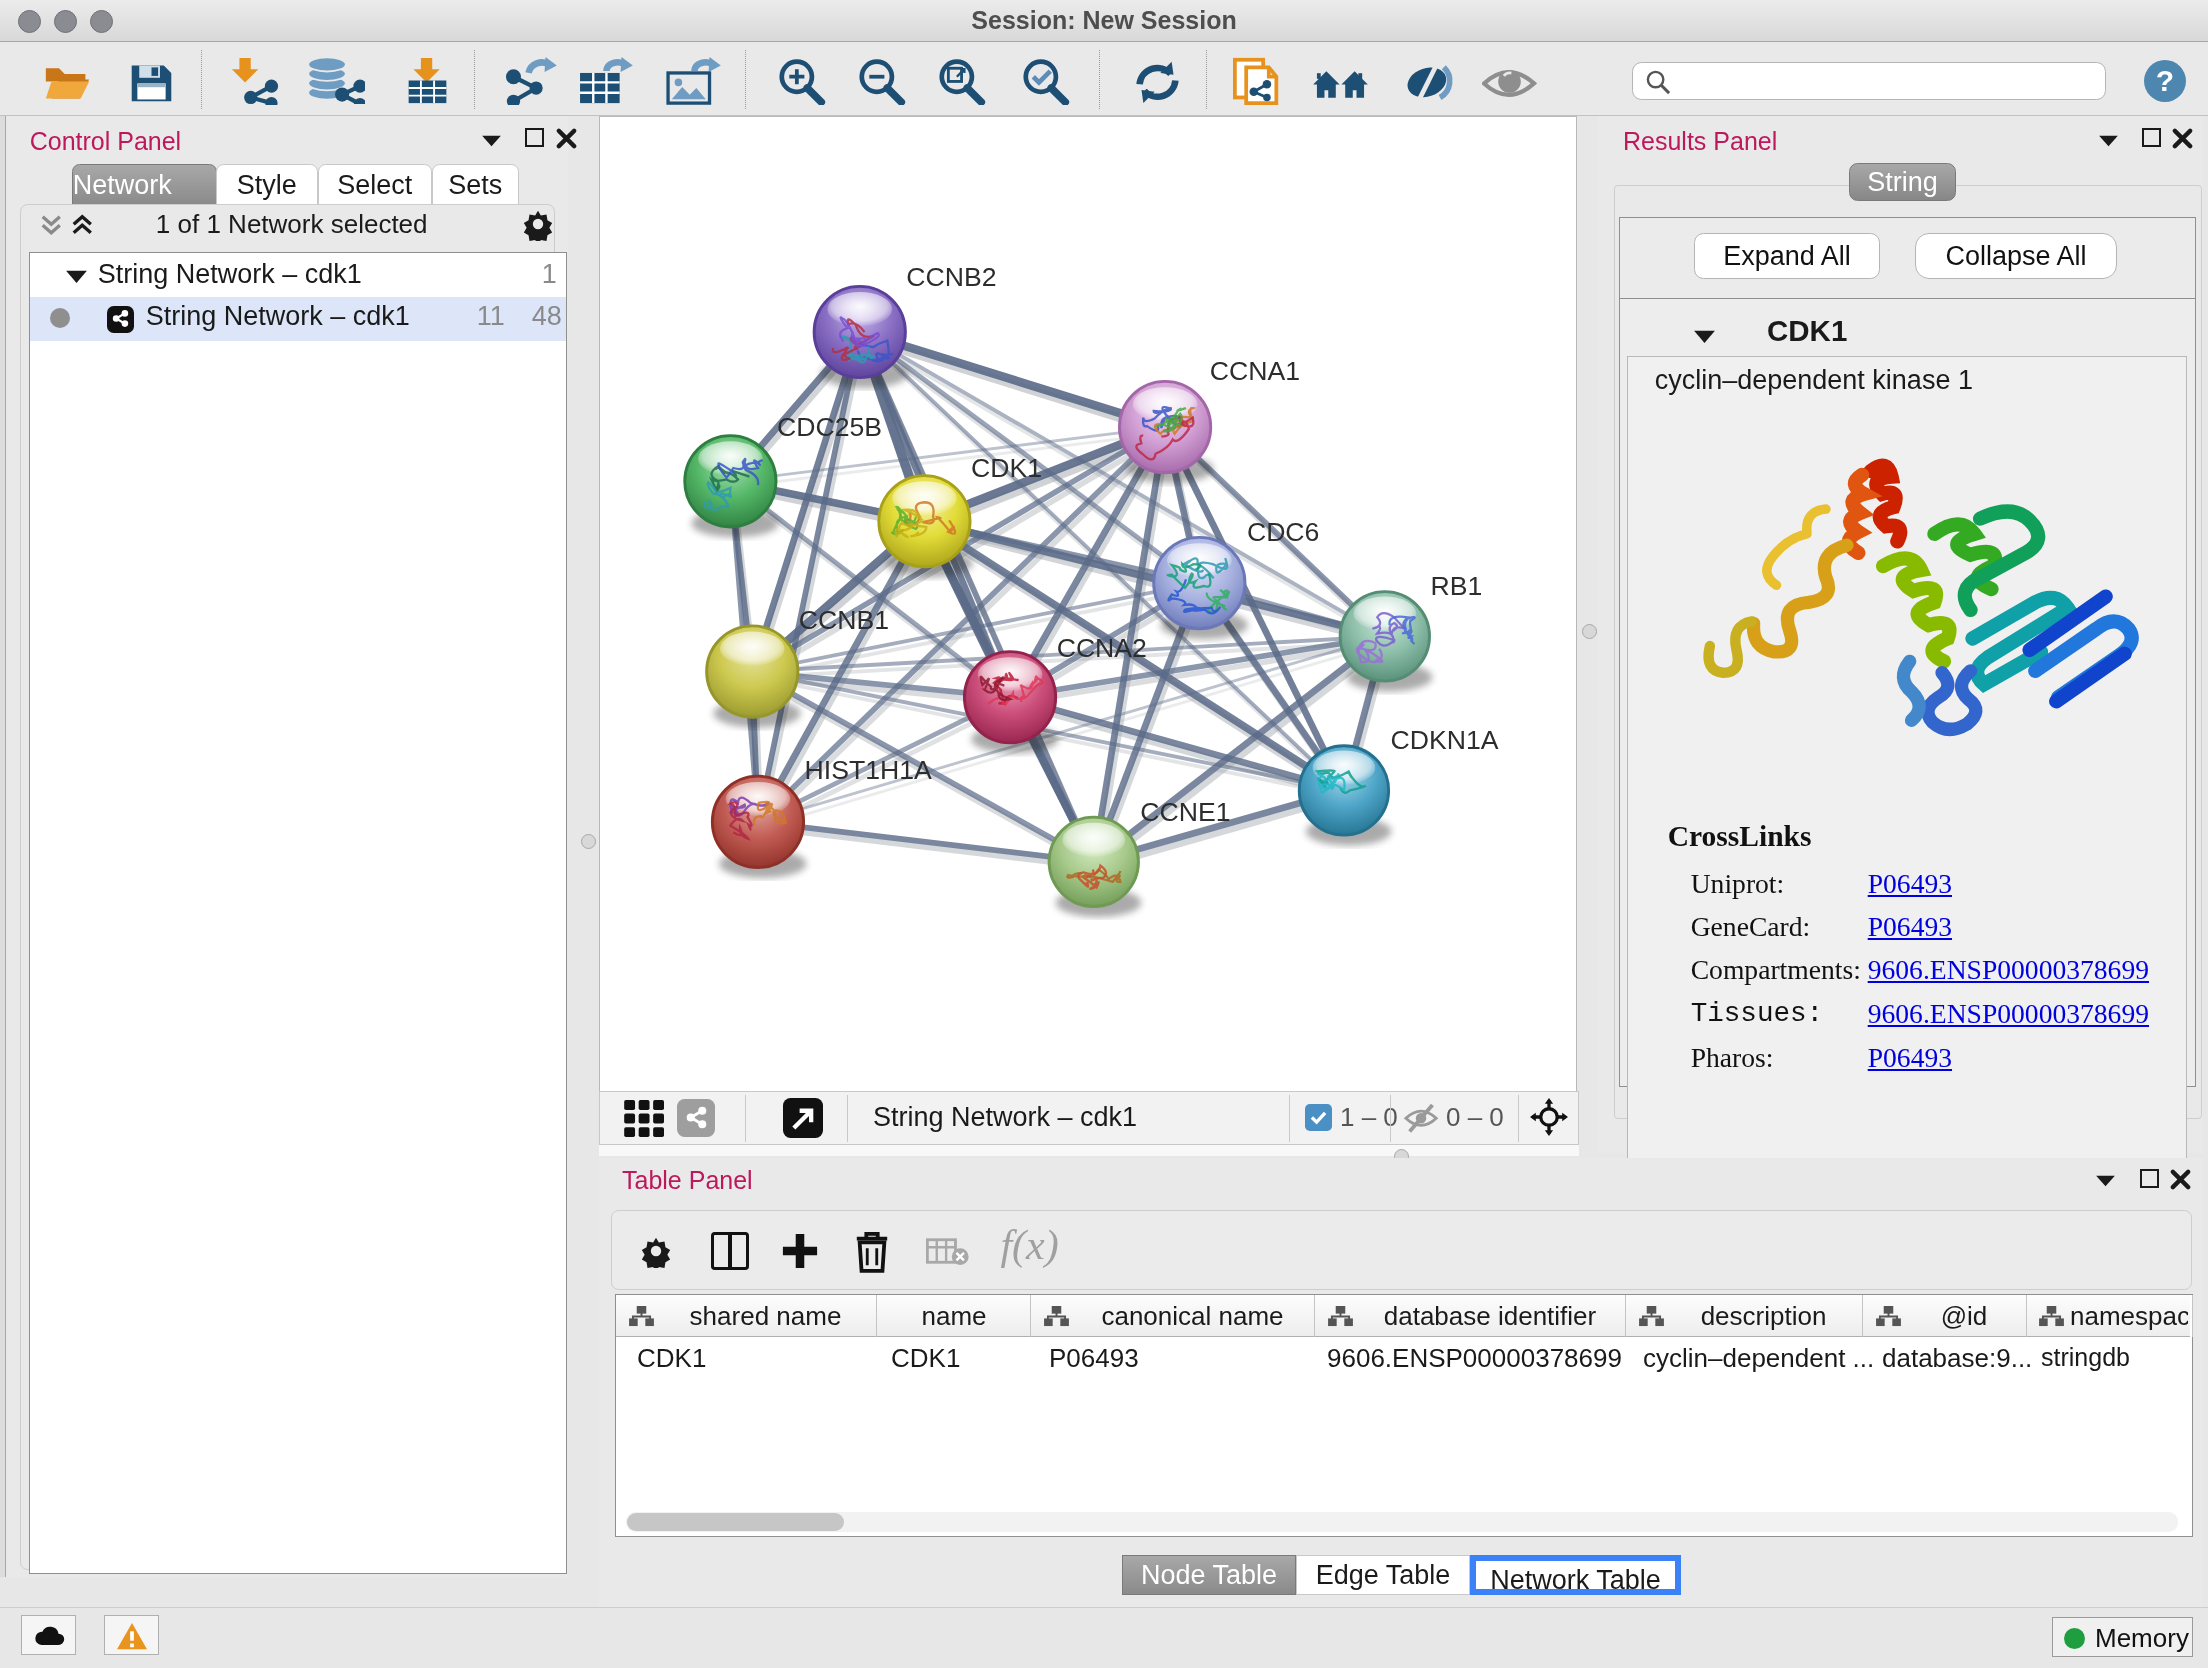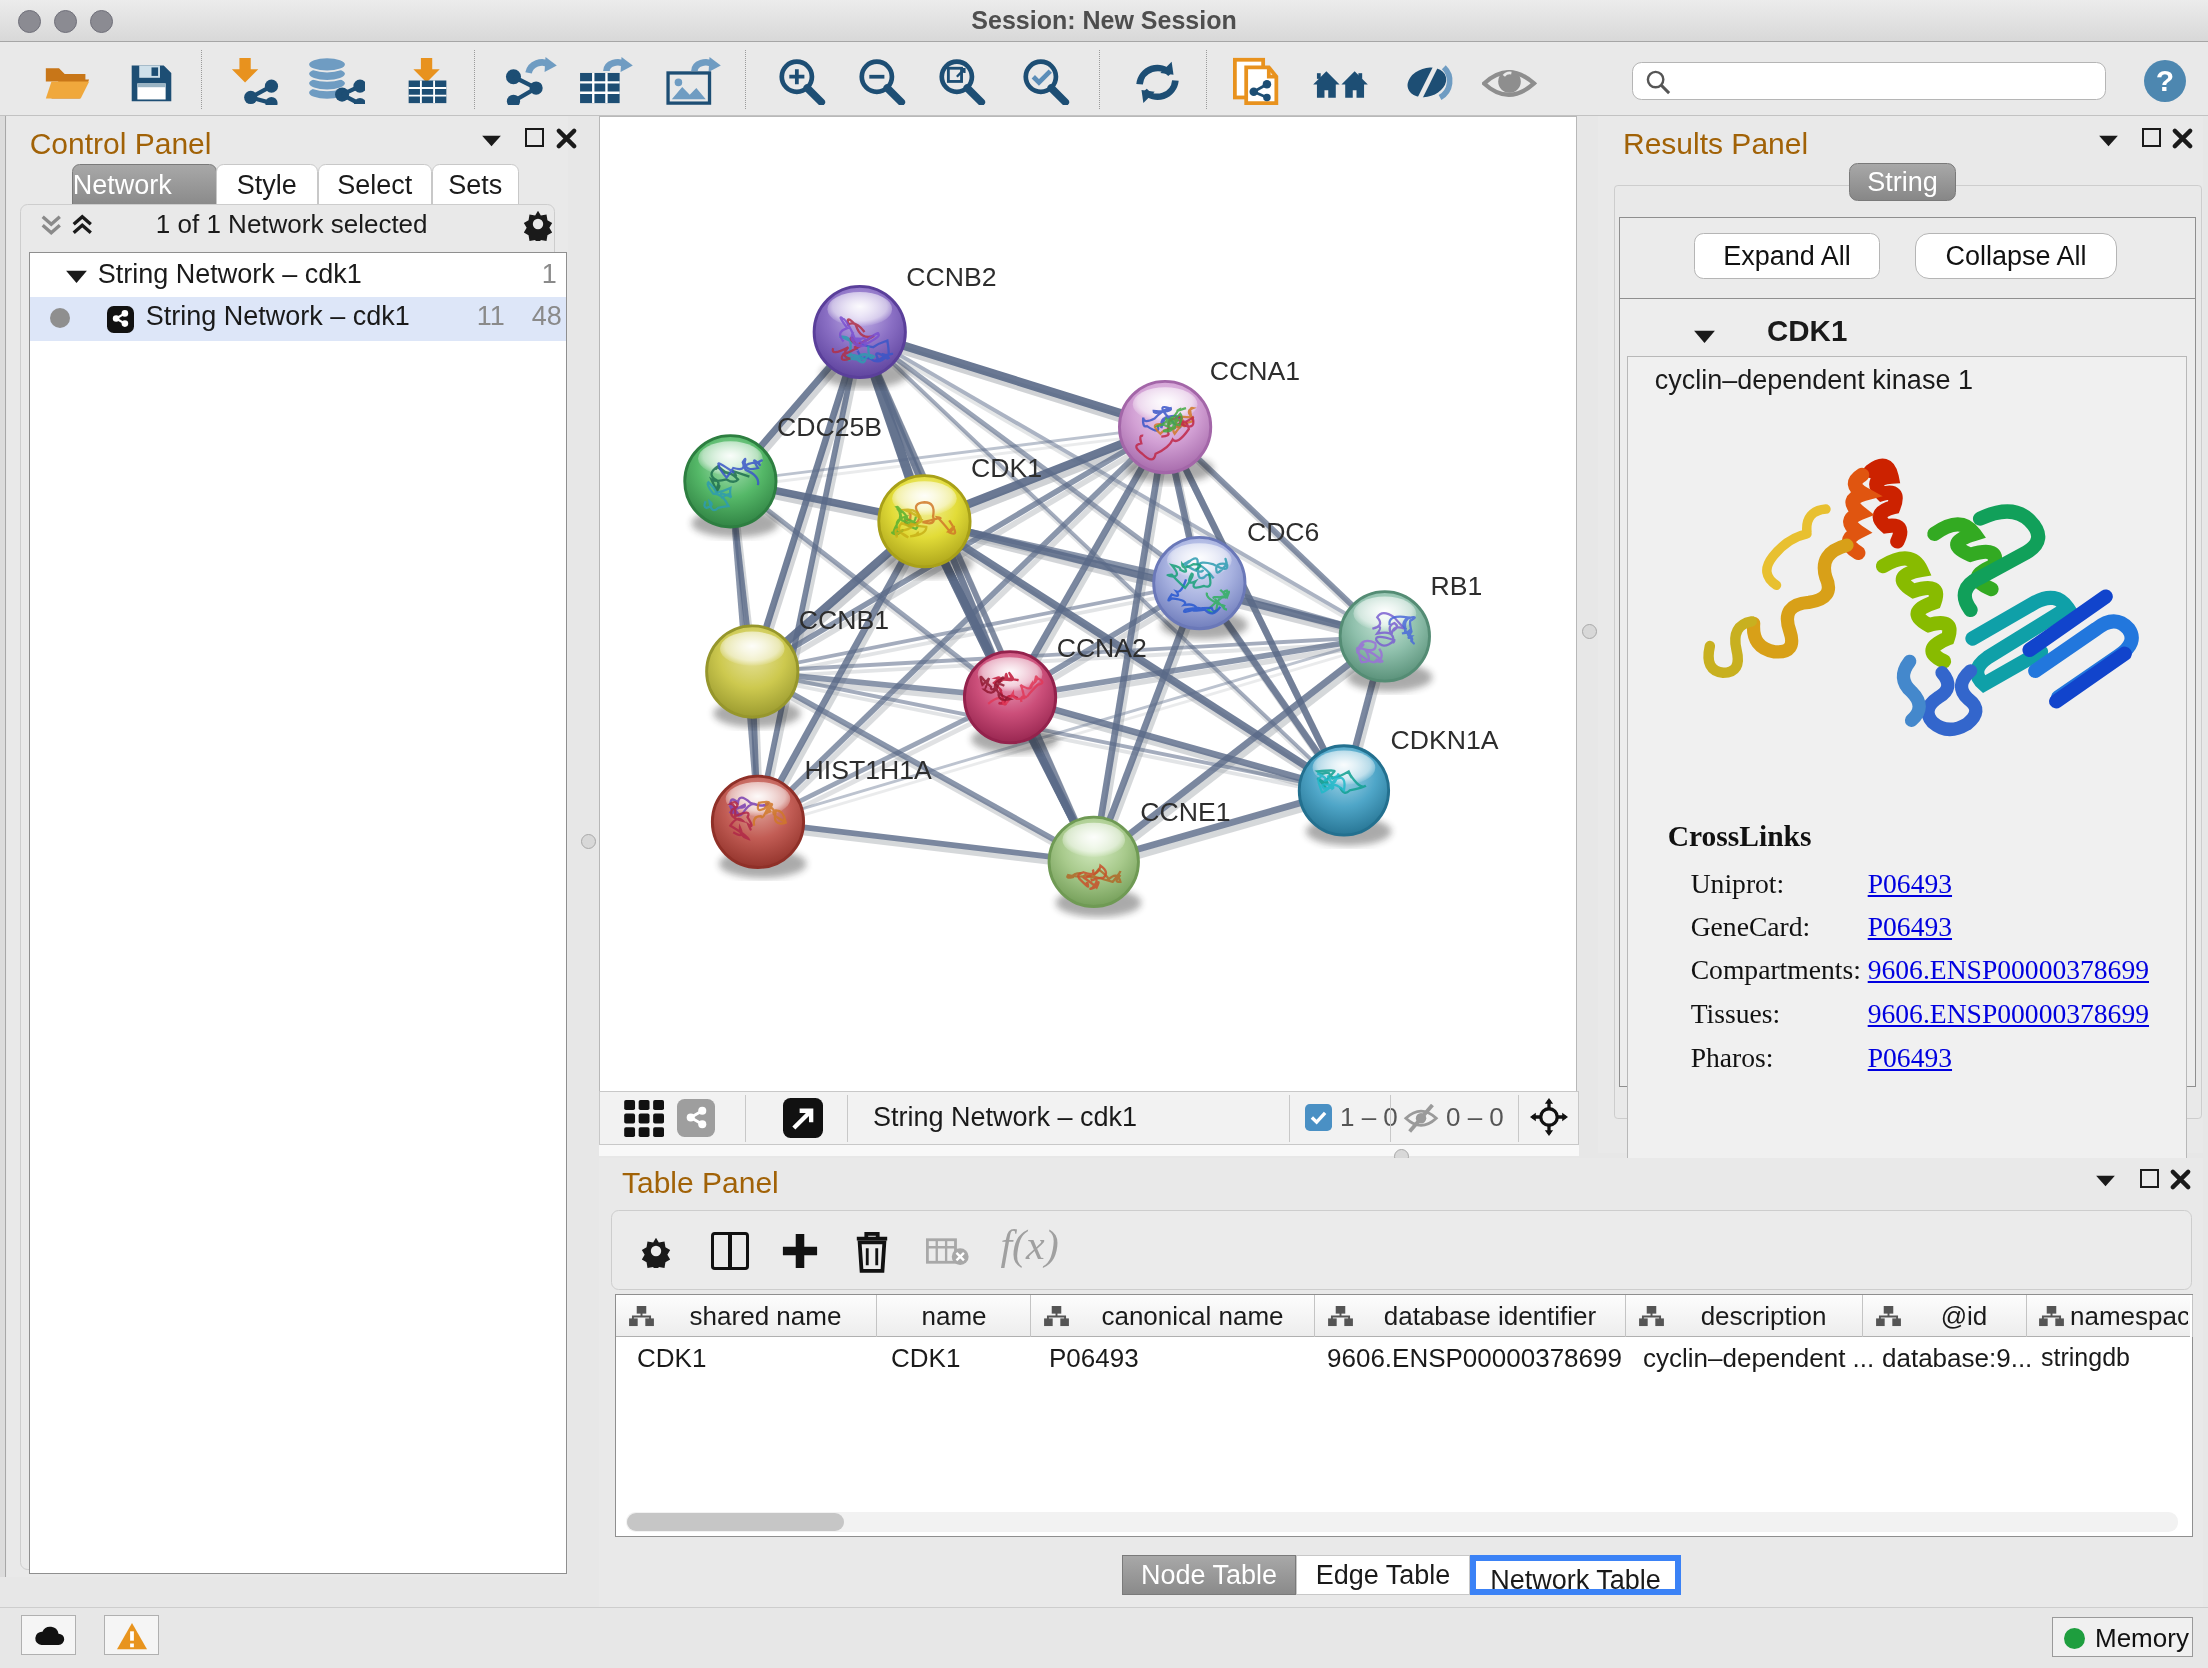--- a/index.html
+++ b/index.html
@@ -1,17 +1,17 @@
 <!DOCTYPE html>
 <html style="font-size:15px"><head><meta charset="utf-8"><style>
 * { margin:0; padding:0; box-sizing:border-box; }
 html,body { width:2208px; height:1668px; overflow:hidden; background:#e7e7e7;
   font-family:"Liberation Sans", sans-serif; }
 .abs { position:absolute; }
-.panelhead { font-size:30px; color:#a16207; }
+.panelhead { font-size:25px; color:#be185d; }
 </style></head>
 <body>
 <div style="position:relative;width:2208px;height:1668px">
     <div class="abs" style="left:0;top:0;width:2208px;height:42px;background:linear-gradient(#ececec,#d8d8d8);border-bottom:1px solid #a6a6a6"></div>
     <div class="abs" style="left:18px;top:9.5px;width:23px;height:23px;border-radius:50%;background:#8b8b92;border:1.4px solid #70707a"></div>
     <div class="abs" style="left:54px;top:9.5px;width:23px;height:23px;border-radius:50%;background:#8b8b92;border:1.4px solid #70707a"></div>
     <div class="abs" style="left:90px;top:9.5px;width:23px;height:23px;border-radius:50%;background:#8b8b92;border:1.4px solid #70707a"></div>
     <div class="abs" style="left:0;top:5.7px;width:2208px;text-align:center;font-size:25px;font-weight:bold;color:#4e4e4e">Session: New Session</div>
     <div class="abs" style="left:0;top:42px;width:2208px;height:74px;background:#e9e9e9;border-bottom:1px solid #c2c2c2">
       <svg style="position:absolute;left:42px;top:15px" width="51" height="49" viewBox="0 0 54 52">
@@ -603,21 +603,21 @@
 <path d="M148 60 q-22 2 -20 24 M128 86 q-20 4 -36 24 q-14 18 4 30" stroke="#e8c030" stroke-width="10"></path>
 </g>
           </svg>
           <div class="abs" style="left:40px;top:463px;font-size:29.5px;font-weight:bold;font-family:'Liberation Serif',serif;color:#111">CrossLinks</div>
           <div class="abs" style="left:63px;top:511px;font-size:27.6px;font-family:'Liberation Serif',serif;color:#111">Uniprot:</div>
           <div class="abs" style="left:240px;top:511px;font-size:27.6px;font-family:'Liberation Serif',serif;color:#0000e0;text-decoration:underline">P06493</div>
           <div class="abs" style="left:63px;top:554px;font-size:27.6px;font-family:'Liberation Serif',serif;color:#111">GeneCard:</div>
           <div class="abs" style="left:240px;top:554px;font-size:27.6px;font-family:'Liberation Serif',serif;color:#0000e0;text-decoration:underline">P06493</div>
           <div class="abs" style="left:63px;top:597px;font-size:27.6px;font-family:'Liberation Serif',serif;color:#111">Compartments:</div>
           <div class="abs" style="left:240px;top:597px;font-size:27.6px;font-family:'Liberation Serif',serif;color:#0000e0;text-decoration:underline">9606.ENSP00000378699</div>
-          <div class="abs" style="left:63px;top:641px;font-size:27.6px;font-family:Liberation Serif, serif;color:#111">Tissues:</div>
+          <div class="abs" style="left:63px;top:641px;font-size:27.6px;font-family:Liberation Mono, monospace;color:#111">Tissues:</div>
           <div class="abs" style="left:240px;top:641px;font-size:27.6px;font-family:'Liberation Serif',serif;color:#0000e0;text-decoration:underline">9606.ENSP00000378699</div>
           <div class="abs" style="left:63px;top:685px;font-size:27.6px;font-family:'Liberation Serif',serif;color:#111">Pharos:</div>
           <div class="abs" style="left:240px;top:685px;font-size:27.6px;font-family:'Liberation Serif',serif;color:#0000e0;text-decoration:underline">P06493</div>
         </div>
       </div>
     </div>
     <div class="abs" style="left:599px;top:1158px;width:1604px;height:449px;background:#e9e9e9">
       <div class="abs panelhead" style="left:23px;top:7.6px">Table Panel</div>
       <svg class="abs" style="left:1495px;top:15px" width="23" height="15" viewBox="0 0 24 16">
         <path d="M2 3 L22 3 L12 14z" fill="#1a1a1a"></path>

